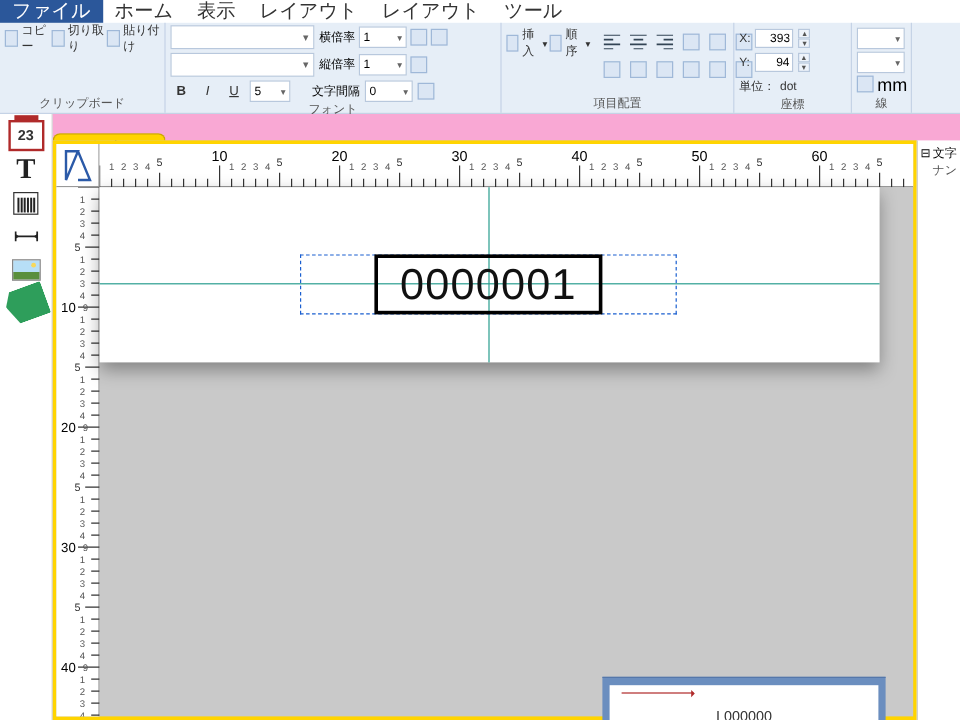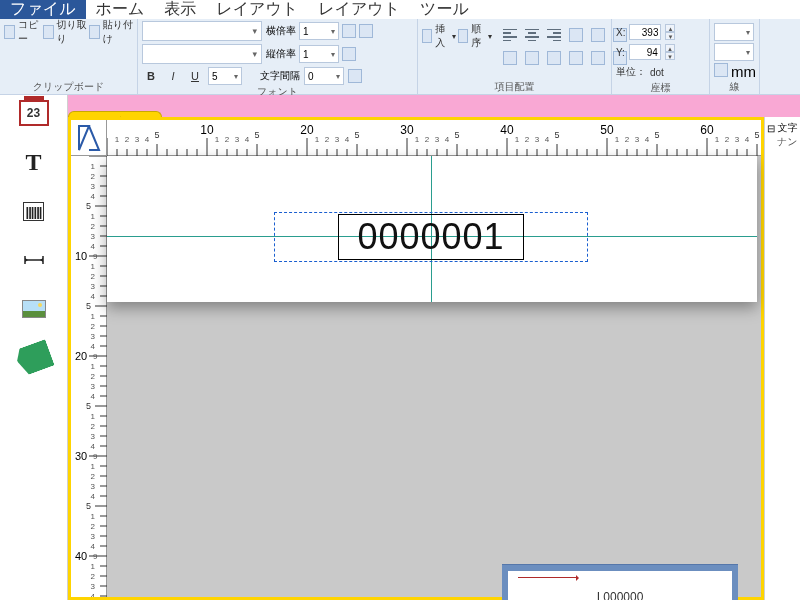--- a/index.html
+++ b/index.html
@@ -30,41 +30,41 @@
 .txtbtn.italic { font-style: italic; }
 .txtbtn.underline { text-decoration: underline; }
 .iconbtn { width: 20px; height: 20px; display: inline-flex; align-items: center; justify-content: center; border: 1px solid transparent; }
 
 .coord-row { display: flex; align-items: center; gap: 4px; font-size: 10px; color: #333; height: 18px; }
 .coord-input { width: 32px; height: 16px; border: 1px solid #b8c8dd; background: #fff; font-size: 10px; padding: 0 2px; text-align: right; }
 .spin { width: 10px; display: flex; flex-direction: column; }
 .spin span { height: 8px; font-size: 7px; line-height: 7px; text-align: center; color: #555; border: 1px solid #b8c8dd; background: #eef3fa; }
 
 .workspace { position: absolute; top: 95px; left: 0; right: 0; bottom: 0; display: flex; }
-.toolstrip { width: 68px; background: #fff; border-right: 1px solid #d0d0d0; display: flex; flex-direction: column; align-items: center; padding-top: 4px; gap: 21px; }
+.toolstrip { width: 44px; background: #fff; border-right: 1px solid #d0d0d0; display: flex; flex-direction: column; align-items: center; padding-top: 4px; gap: 0; }
 .tool { width: 34px; height: 28px; display: flex; align-items: center; justify-content: center; font-size: 16px; font-weight: bold; color: #222; border: 1px solid transparent; border-radius: 2px; }
 .tool.tag { background: #2e9e5b; color: #fff; font-size: 13px; transform: rotate(-20deg); clip-path: polygon(0 40%, 20% 0, 100% 0, 100% 100%, 20% 100%); }
 
 .canvas-wrap { flex: 1; position: relative; }
 .tabbar { position: absolute; top: 0; left: 0; right: 0; height: 36px; display: flex; align-items: flex-end; background: #f9a8d4; gap: 38px; }
 .doc-tab { background: #ffd400; border-radius: 6px 6px 0 0; padding: 2px 16px 2px 10px; font-size: 11px; display: flex; align-items: center; gap: 4px; border: 1px solid #c9a800; border-bottom: none; position: relative; }
 .doc-tab .x { font-size: 10px; color: #333; }
 .tabbar-right { margin-left: auto; padding-right: 4px; display: flex; align-items: center; gap: 2px; font-size: 10px; }
 
 .yellow-frame { position: absolute; top: 22px; left: 0; right: 36px; bottom: 0; border: 3px solid #ffd400; background: #c9c9c9; }
 .corner { position: absolute; left: 0; top: 0; width: 36px; height: 36px; background: #fff; border-right: 1px solid #999; border-bottom: 1px solid #999; display: flex; align-items: center; justify-content: center; }
 .corner svg { width: 28px; height: 28px; }
 .hruler { position: absolute; left: 36px; top: 0; right: 0; height: 36px; background: #fff; border-bottom: 1px solid #999; }
 .vruler { position: absolute; left: 0; top: 36px; width: 36px; bottom: 0; background: #fff; border-right: 1px solid #999; }
 
 .page { position: absolute; left: 36px; top: 36px; width: 650px; height: 146px; background: #fff; box-shadow: 0 6px 14px rgba(0,0,0,0.35); }
 .guide-v { position: absolute; top: 0; bottom: 0; width: 0; border-left: 1px solid #2a9d8f; left: 324px; }
 .guide-h { position: absolute; left: 0; right: 0; height: 0; border-top: 1px solid #2a9d8f; top: 80px; }
 .textobj { position: absolute; left: 167px; top: 56px; width: 314px; height: 50px; border: 1px dashed #1a5fd0; display: flex; align-items: center; justify-content: center; font-size: 36px; letter-spacing: 1px; color: #111; font-family: Arial, sans-serif; }
-.textobj .inner { border: 1px solid #000000; padding: 0 18px; line-height: 44px; }
+.textobj .inner { border: 3px solid #000000; padding: 0 18px; line-height: 44px; }
 
 .rpanel { position: absolute; top: 22px; right: 0; width: 36px; bottom: 0; background: #fff; border-left: 1px solid #d0d0d0; font-size: 10px; padding: 4px 2px; }
 .rpanel .node { display: flex; align-items: center; gap: 2px; }
 
 .preview { position: absolute; right: 62px; bottom: -10px; width: 236px; height: 46px; background: #6b8ebf; border-top: 1px solid #5577aa; padding: 6px; }
 .preview .card { background: #fff; width: 100%; height: 100%; display: flex; align-items: flex-end; justify-content: center; font-size: 12px; color: #333; position: relative; }
 .preview .arrow { position: absolute; left: 10px; top: 6px; width: 60px; height: 0; border-top: 1px solid #b02a2a; }
 .preview .arrow::after { content: ""; position: absolute; right: -4px; top: -3px; border: 3px solid transparent; border-left-color: #b02a2a; }
 
 .cal-icon { width: 30px; height: 26px; border: 2px solid #b02a2a; background: #fff; position: relative; font-size: 12px; font-weight: bold; display: flex; align-items: center; justify-content: center; color: #333; }

